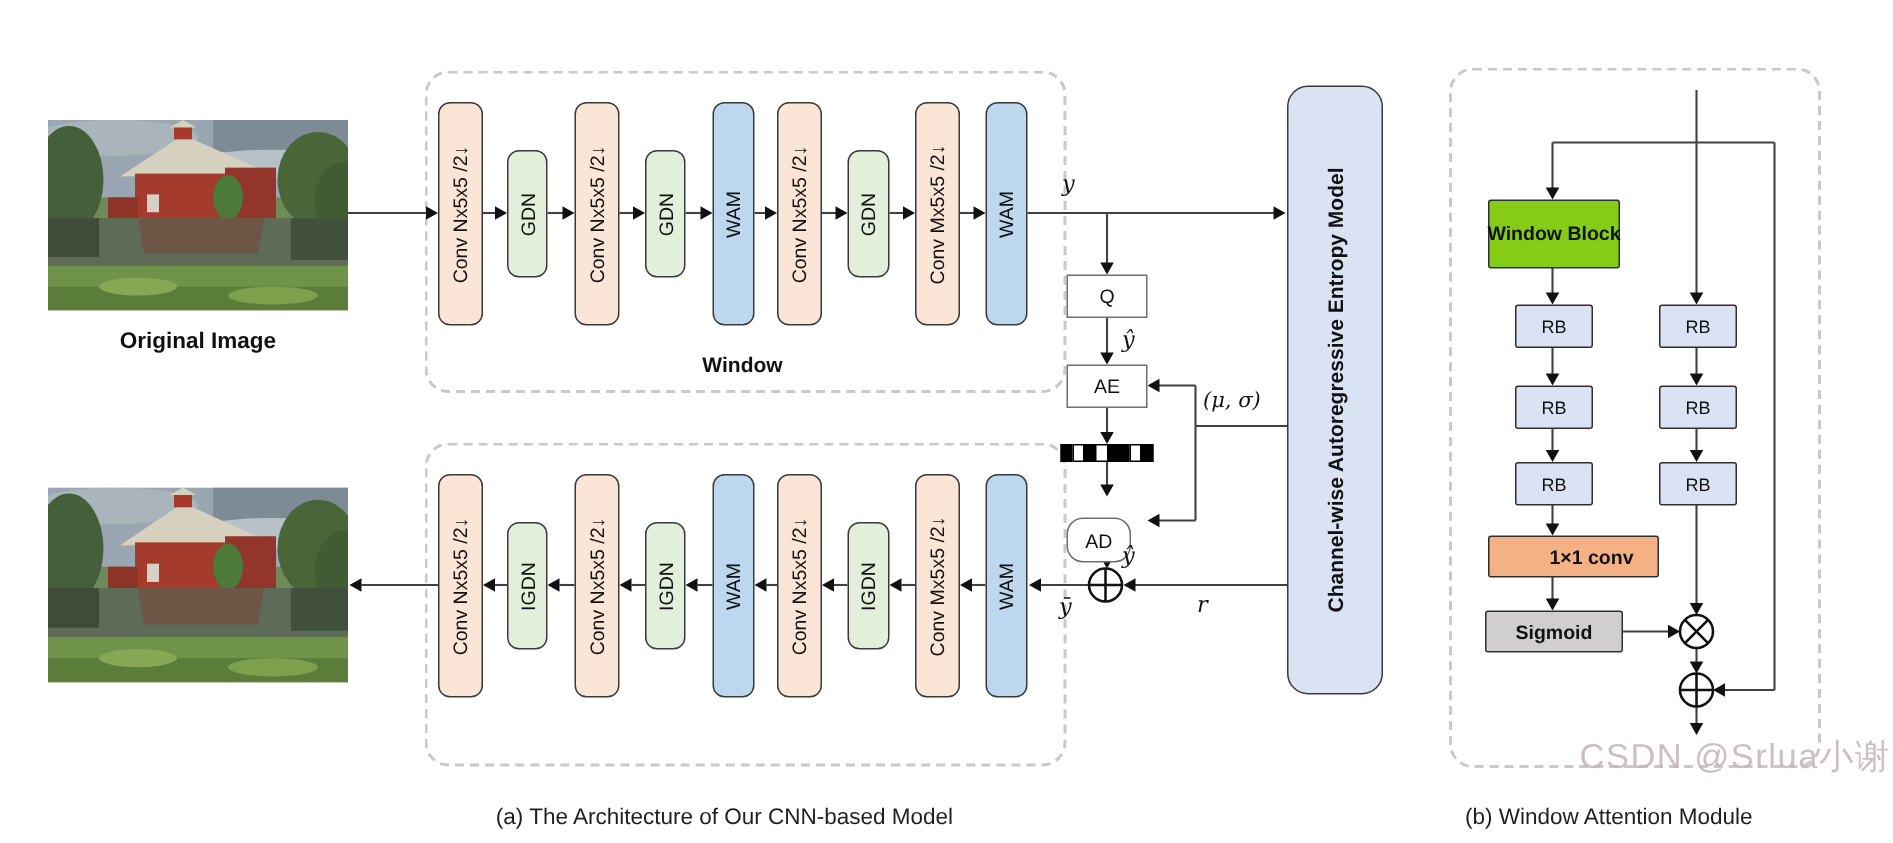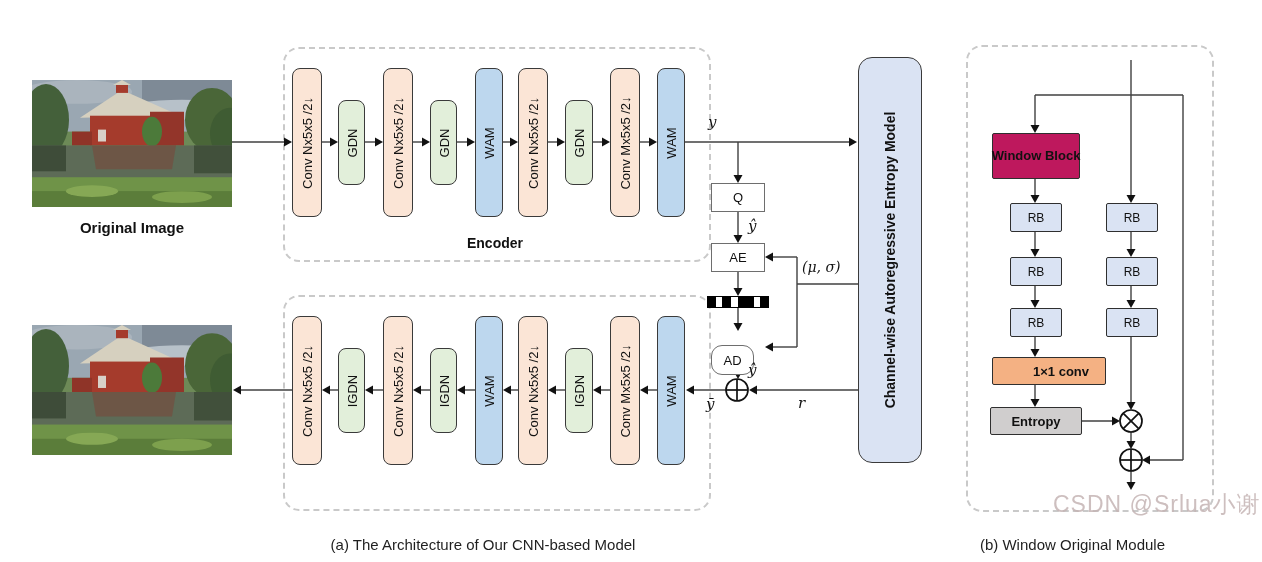--- a/index.html
+++ b/index.html
@@ -8,21 +8,21 @@
   .dashed{position:absolute;border:2px dashed #c9c9c9;border-radius:16px;background:transparent;}
   svg.layer{position:absolute;left:0;top:0;z-index:1;}
   .box{position:absolute;box-sizing:border-box;border:1.4px solid #3a3a3a;border-radius:8px;z-index:2;}
   .conv{background:#fbe5d6;}
   .gdn{background:#e2efda;}
   .wam{background:#bdd7ee;}
   .entropy{background:#dae3f3;border-radius:14px;}
   .codecbox{position:absolute;box-sizing:border-box;border:1.3px solid #6e6e6e;background:#fff;
             display:flex;align-items:center;justify-content:center;font-size:13px;color:#111;z-index:2;}
   .rb{background:#dae3f3;border-radius:2px;border:1.2px solid #2f2f2f;display:flex;align-items:center;justify-content:center;font-size:12px;color:#111;}
-  .wblock{background:#be185d;border-radius:2px;border:1.2px solid #2f2f2f;display:flex;align-items:center;justify-content:center;
+  .wblock{background:#84cc16;border-radius:2px;border:1.2px solid #2f2f2f;display:flex;align-items:center;justify-content:center;
           font-weight:bold;font-size:13px;line-height:1.25;text-align:center;color:#111;}
   .c11{background:#f4b183;border-radius:2px;border:1.2px solid #2f2f2f;display:flex;align-items:center;justify-content:center;font-weight:bold;font-size:13px;color:#111;}
   .sigm{background:#d0cece;border-radius:2px;border:1.2px solid #2f2f2f;display:flex;align-items:center;justify-content:center;font-weight:bold;font-size:13px;color:#111;}
   .vtext{position:absolute;top:50%;left:50%;transform:translate(-50%,-50%) rotate(-90deg);
          white-space:nowrap;font-size:13px;color:#111;}
   .vtextb{position:absolute;top:50%;left:50%;transform:translate(-50%,-50%) rotate(-90deg);
          white-space:nowrap;font-size:14px;font-weight:bold;color:#111;}
   .seclabel{position:absolute;text-align:center;font-weight:bold;font-size:14px;color:#111;z-index:2;}
   .imglabel{position:absolute;text-align:center;font-weight:bold;font-size:15px;color:#111;z-index:2;}
   .caption{position:absolute;text-align:center;font-size:15px;color:#1f1f1f;z-index:2;}
@@ -246,21 +246,21 @@
     </div>
   <div class="box gdn" style="left:565px;top:100px;width:28px;height:85px;">
       <span class="vtext">GDN</span>
     </div>
   <div class="box conv" style="left:610px;top:68px;width:30px;height:149px;">
       <span class="vtext">Conv Mx5x5 /2↓</span>
     </div>
   <div class="box wam" style="left:657px;top:68px;width:28px;height:149px;">
       <span class="vtext">WAM</span>
     </div>
-  <div class="seclabel" style="left:283px;top:235px;width:424px;">Encoder</div>
+  <div class="seclabel" style="left:283px;top:235px;width:424px;">Window</div>
 
   <div class="box conv" style="left:292px;top:316px;width:30px;height:149px;">
       <span class="vtext">Conv Nx5x5 /2↓</span>
     </div>
   <div class="box gdn" style="left:338px;top:348px;width:27px;height:85px;">
       <span class="vtext">IGDN</span>
     </div>
   <div class="box conv" style="left:383px;top:316px;width:30px;height:149px;">
       <span class="vtext">Conv Nx5x5 /2↓</span>
     </div>
@@ -310,20 +310,20 @@
   </div>
 
   <div class="wblock" style="position:absolute;left:992px;top:133px;width:86px;height:44px;z-index:2;">Window&nbsp;Block</div>
   <div class="rb" style="position:absolute;left:1010px;top:203px;width:50px;height:27px;z-index:2;">RB</div>
   <div class="rb" style="position:absolute;left:1010px;top:257px;width:50px;height:27px;z-index:2;">RB</div>
   <div class="rb" style="position:absolute;left:1010px;top:308px;width:50px;height:27px;z-index:2;">RB</div>
   <div class="rb" style="position:absolute;left:1106px;top:203px;width:50px;height:27px;z-index:2;">RB</div>
   <div class="rb" style="position:absolute;left:1106px;top:257px;width:50px;height:27px;z-index:2;">RB</div>
   <div class="rb" style="position:absolute;left:1106px;top:308px;width:50px;height:27px;z-index:2;">RB</div>
   <div class="c11" style="position:absolute;left:992px;top:357px;width:88px;height:26px;z-index:2;padding-left:24px;">1×1 conv</div>
-  <div class="sigm" style="position:absolute;left:990px;top:407px;width:90px;height:26px;z-index:2;">Entropy</div>
+  <div class="sigm" style="position:absolute;left:990px;top:407px;width:90px;height:26px;z-index:2;">Sigmoid</div>
 
   <div class="caption" style="left:233px;top:536px;width:500px;">(a) The Architecture of Our CNN-based Model</div>
-  <div class="caption" style="left:950px;top:536px;width:245px;">(b) Window Original Module</div>
+  <div class="caption" style="left:950px;top:536px;width:245px;">(b) Window Attention Module</div>
 
   <div class="watermark">CSDN @Srlua小谢</div>
 
 </div>
 
 </body></html>

